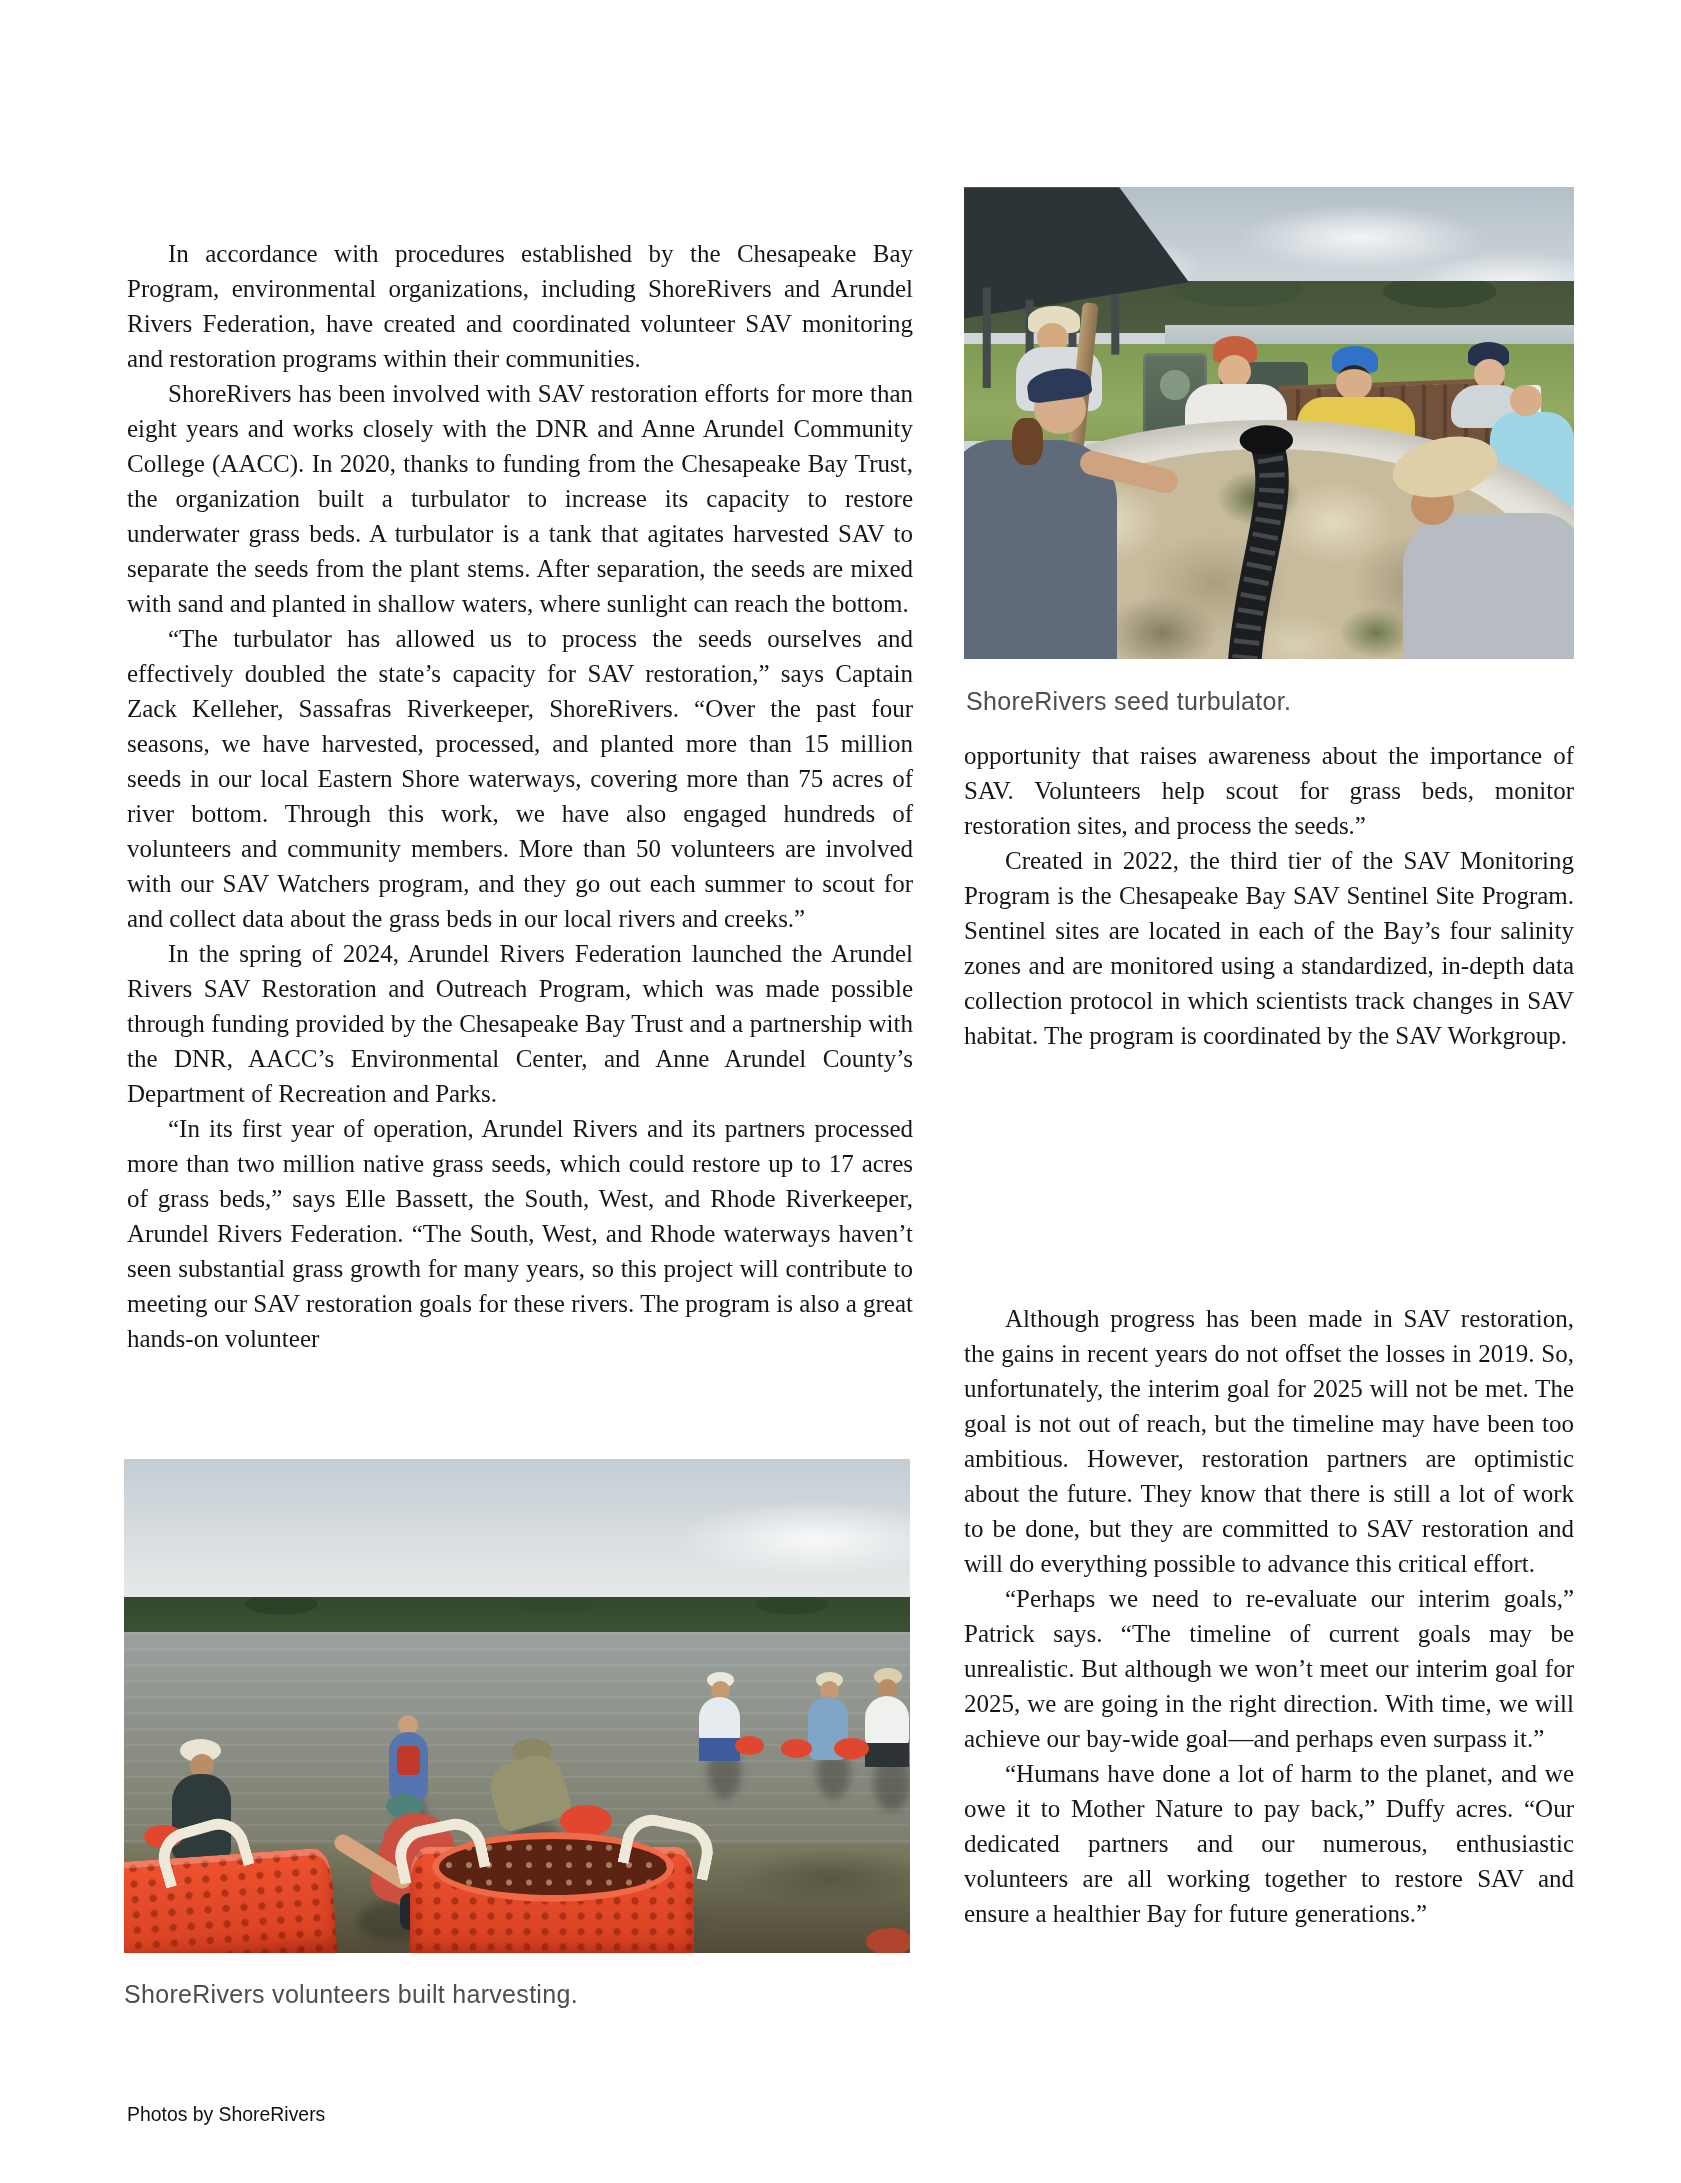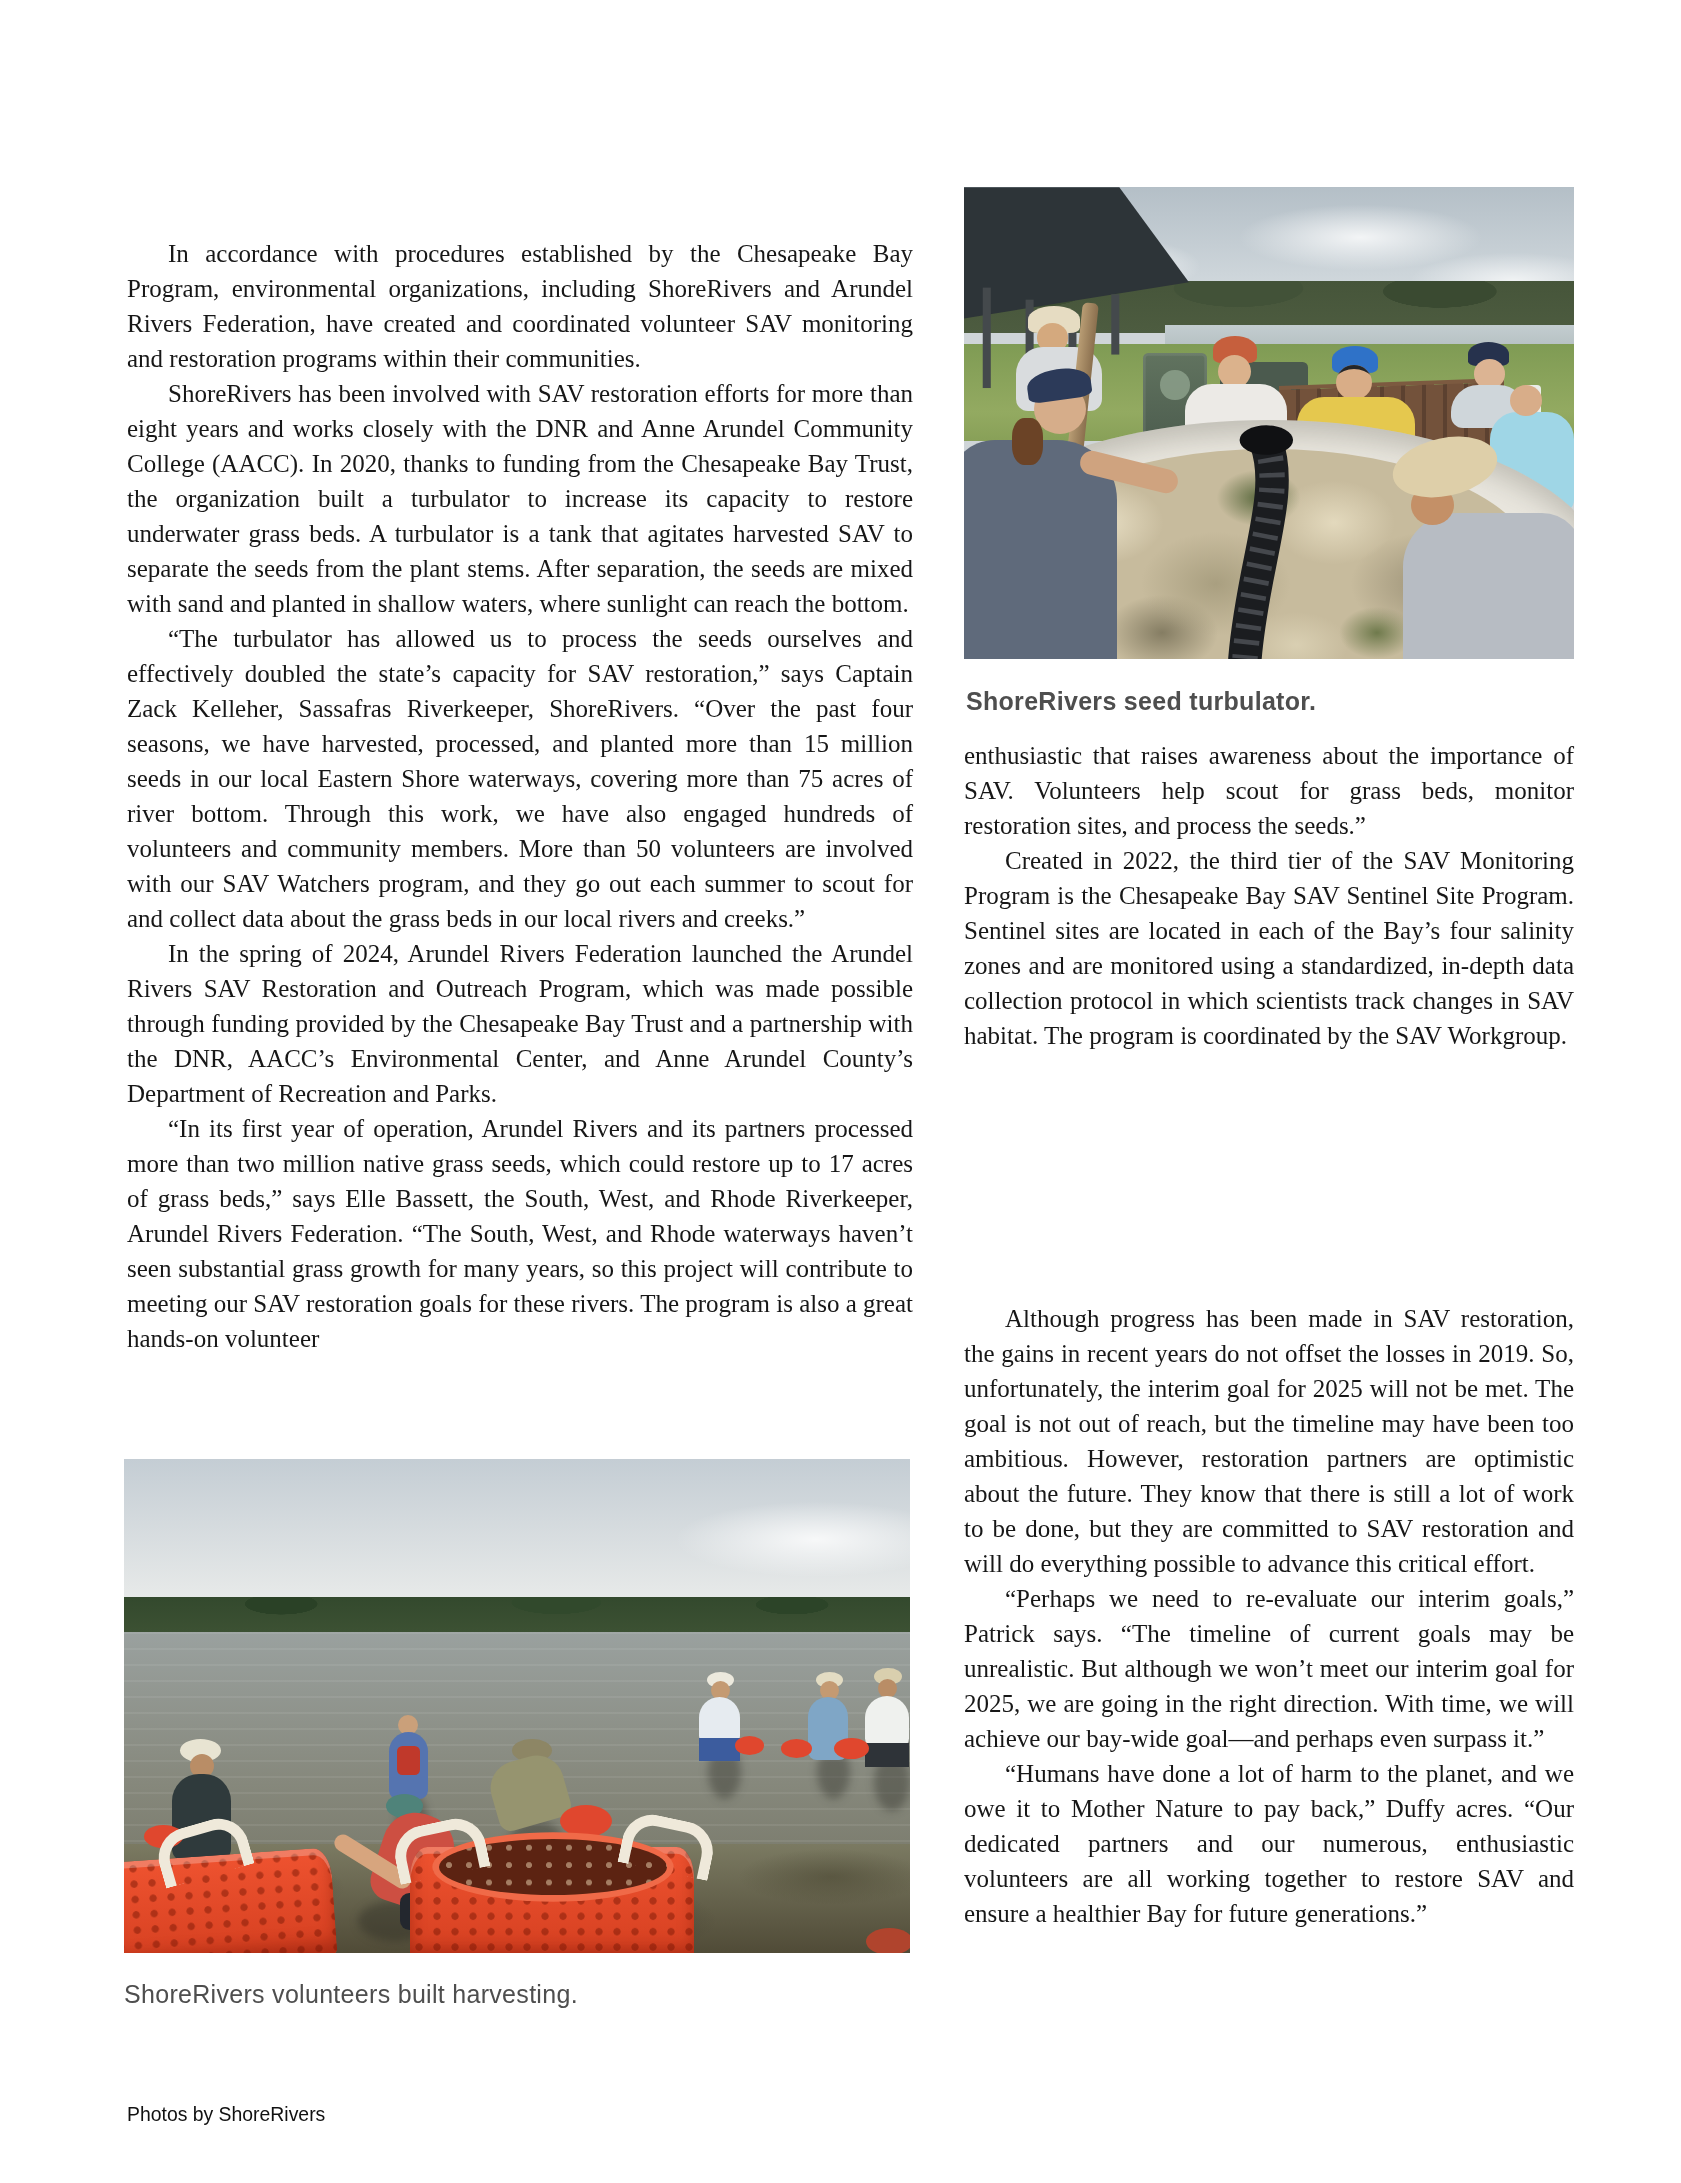--- a/index.html
+++ b/index.html
@@ -7,21 +7,21 @@
         font-family:"Liberation Serif", serif;color:#171717;}
   
   .col{position:absolute;text-align:justify;font-size:25px;line-height:35px;color:#171717;}
   .col p{margin:0;text-indent:41px;}
   .col p.noindent{text-indent:0;}
   .col-left{left:127px;top:236px;width:786px;}
   .col-right-top{left:964px;top:738px;width:610px;}
   .col-right-bottom{left:964px;top:1301px;width:610px;}
   .caption{position:absolute;font-family:"Liberation Sans", sans-serif;font-size:25px;
            color:#4e4e4e;letter-spacing:0.3px;}
-  .caption-1{left:966px;top:687px;font-weight:bold;}
+  .caption-1{left:966px;top:687px;}
   .caption-2{left:124px;top:1980px;}
   .section-heading{position:absolute;left:962px;top:1257px;font-family:"Liberation Sans", sans-serif;
            font-weight:bold;font-size:41px;letter-spacing:0.7px;color:#594731;}
   .footer-left{position:absolute;left:127px;top:2103px;font-family:"Liberation Sans", sans-serif;
            font-size:19.4px;color:#111;}
   .footer-right{position:absolute;left:964px;top:2094px;width:610px;display:flex;
            justify-content:flex-end;align-items:baseline;gap:9.4px;
            font-family:"Liberation Sans", sans-serif;font-size:19.4px;color:#111;}
   .footer-right .bold{font-weight:bold;}
   .footer-right .pagenum{font-weight:bold;font-size:27px;margin-left:10.7px;}
@@ -188,21 +188,21 @@
     <div class="person" style="left:408px;top:246px;width:207px;height:228px;">
       <div class="torso" style="left:31px;top:80px;width:179px;height:147px;background:#b7bcc3;border-radius:54px 40px 0 0;"></div>
       <div class="head" style="left:39px;top:52px;width:43px;height:40px;background:#c49067;"></div>
       <div class="cap" style="left:20px;top:5.4px;width:106px;height:58px;background:#decfa9;border-radius:50%;transform:rotate(-12deg);"></div>
     </div>
   </div>
 
   <div class="caption caption-1">ShoreRivers seed turbulator.</div>
 
   <div class="col col-right-top">
-    <p class="noindent">enthusiastic that raises awareness about the importance of SAV. Volunteers help scout for grass beds, monitor restoration sites, and process the seeds.”</p>
+    <p class="noindent">opportunity that raises awareness about the importance of SAV. Volunteers help scout for grass beds, monitor restoration sites, and process the seeds.”</p>
     <p>Created in 2022, the third tier of the SAV Monitoring Program is the Chesapeake Bay SAV Sentinel Site Program. Sentinel sites are located in each of the Bay’s four salinity zones and are monitored using a standardized, in-depth data collection protocol in which scientists track changes in SAV habitat. The program is coordinated by the SAV Workgroup.</p>
   </div>
 
 
   <div class="col col-right-bottom">
     <p>Although progress has been made in SAV restoration, the gains in recent years do not offset the losses in 2019. So, unfortunately, the interim goal for 2025 will not be met. The goal is not out of reach, but the timeline may have been too ambitious. However, restoration partners are optimistic about the future. They know that there is still a lot of work to be done, but they are committed to SAV restoration and will do everything possible to advance this critical effort.</p>
     <p>“Perhaps we need to re-evaluate our interim goals,” Patrick says. “The timeline of current goals may be unrealistic. But although we won’t meet our interim goal for 2025, we are going in the right direction. With time, we will achieve our bay-wide goal—and perhaps even surpass it.”</p>
     <p>“Humans have done a lot of harm to the planet, and we owe it to Mother Nature to pay back,” Duffy acres. “Our dedicated partners and our numerous, enthusiastic volunteers are all working together to restore SAV and ensure a healthier Bay for future generations.”</p>
   </div>
 

